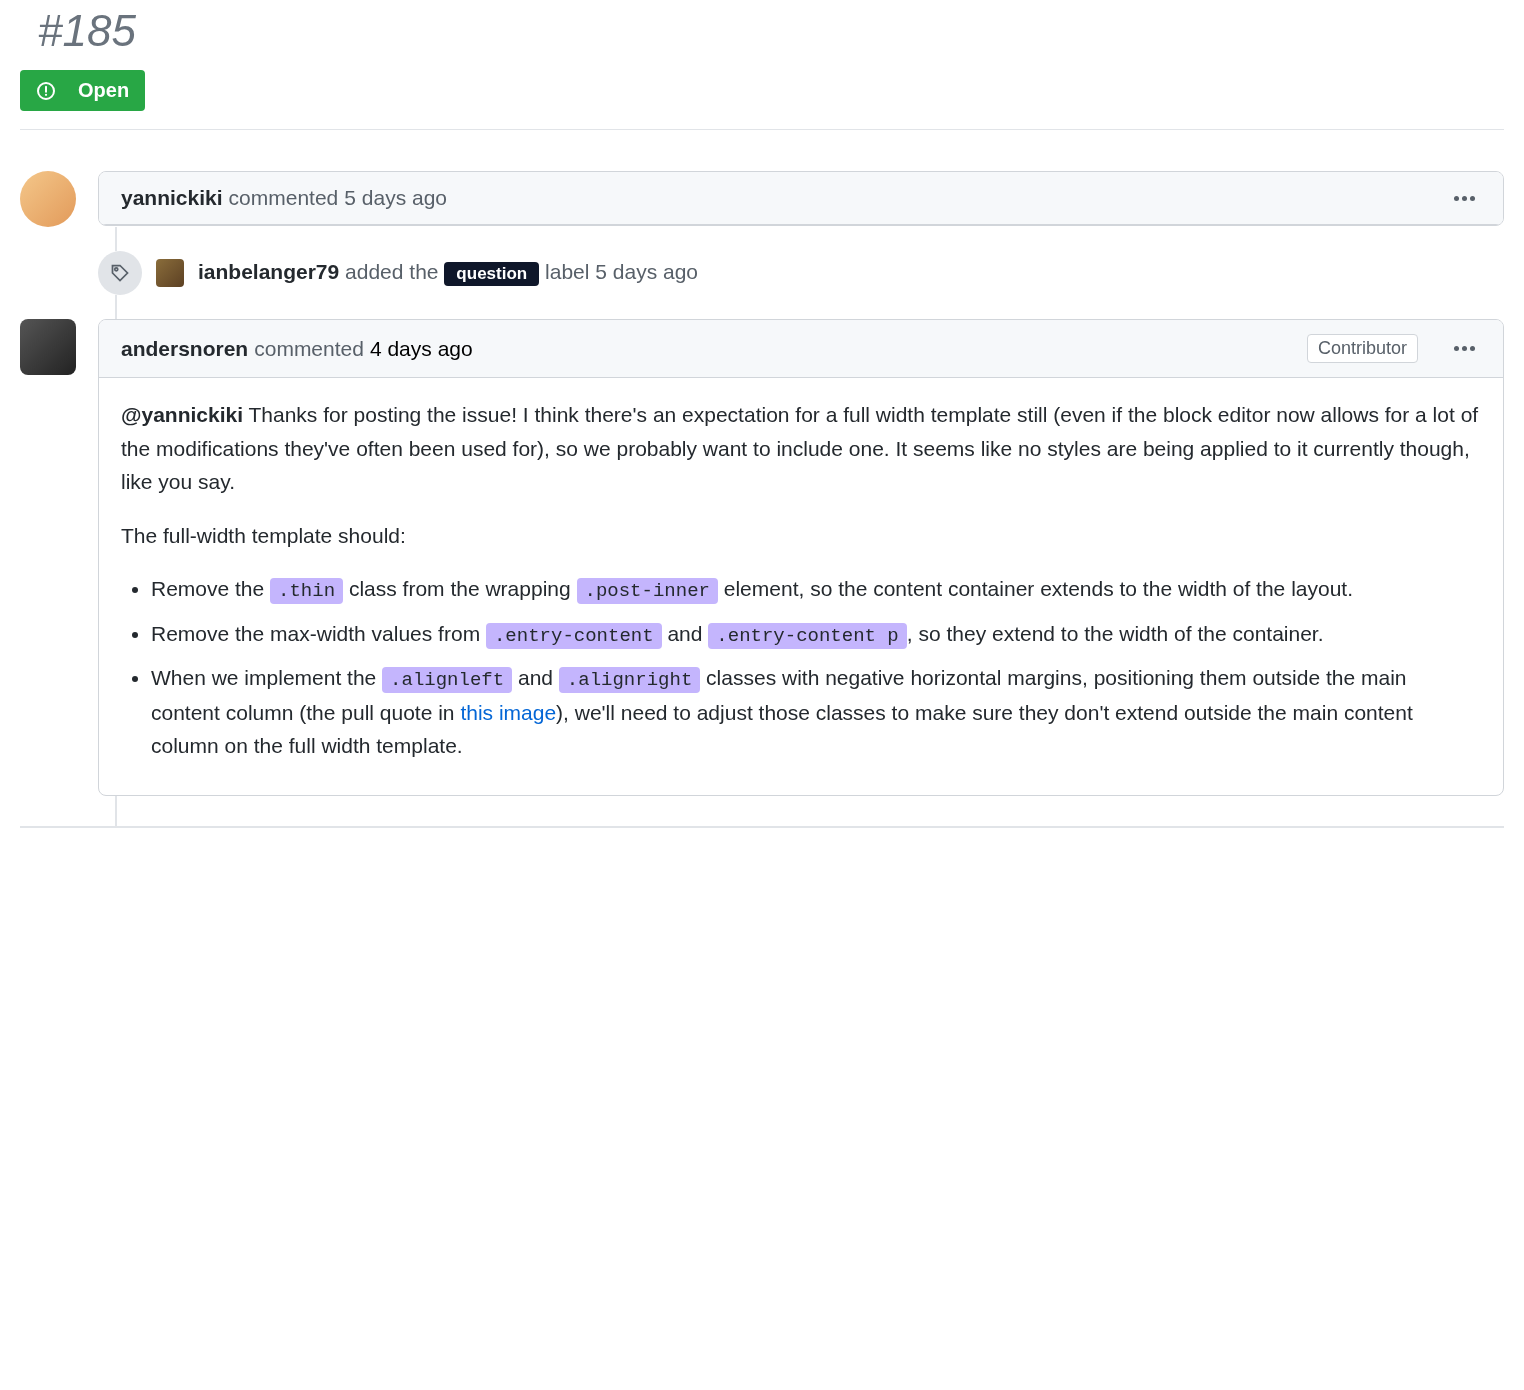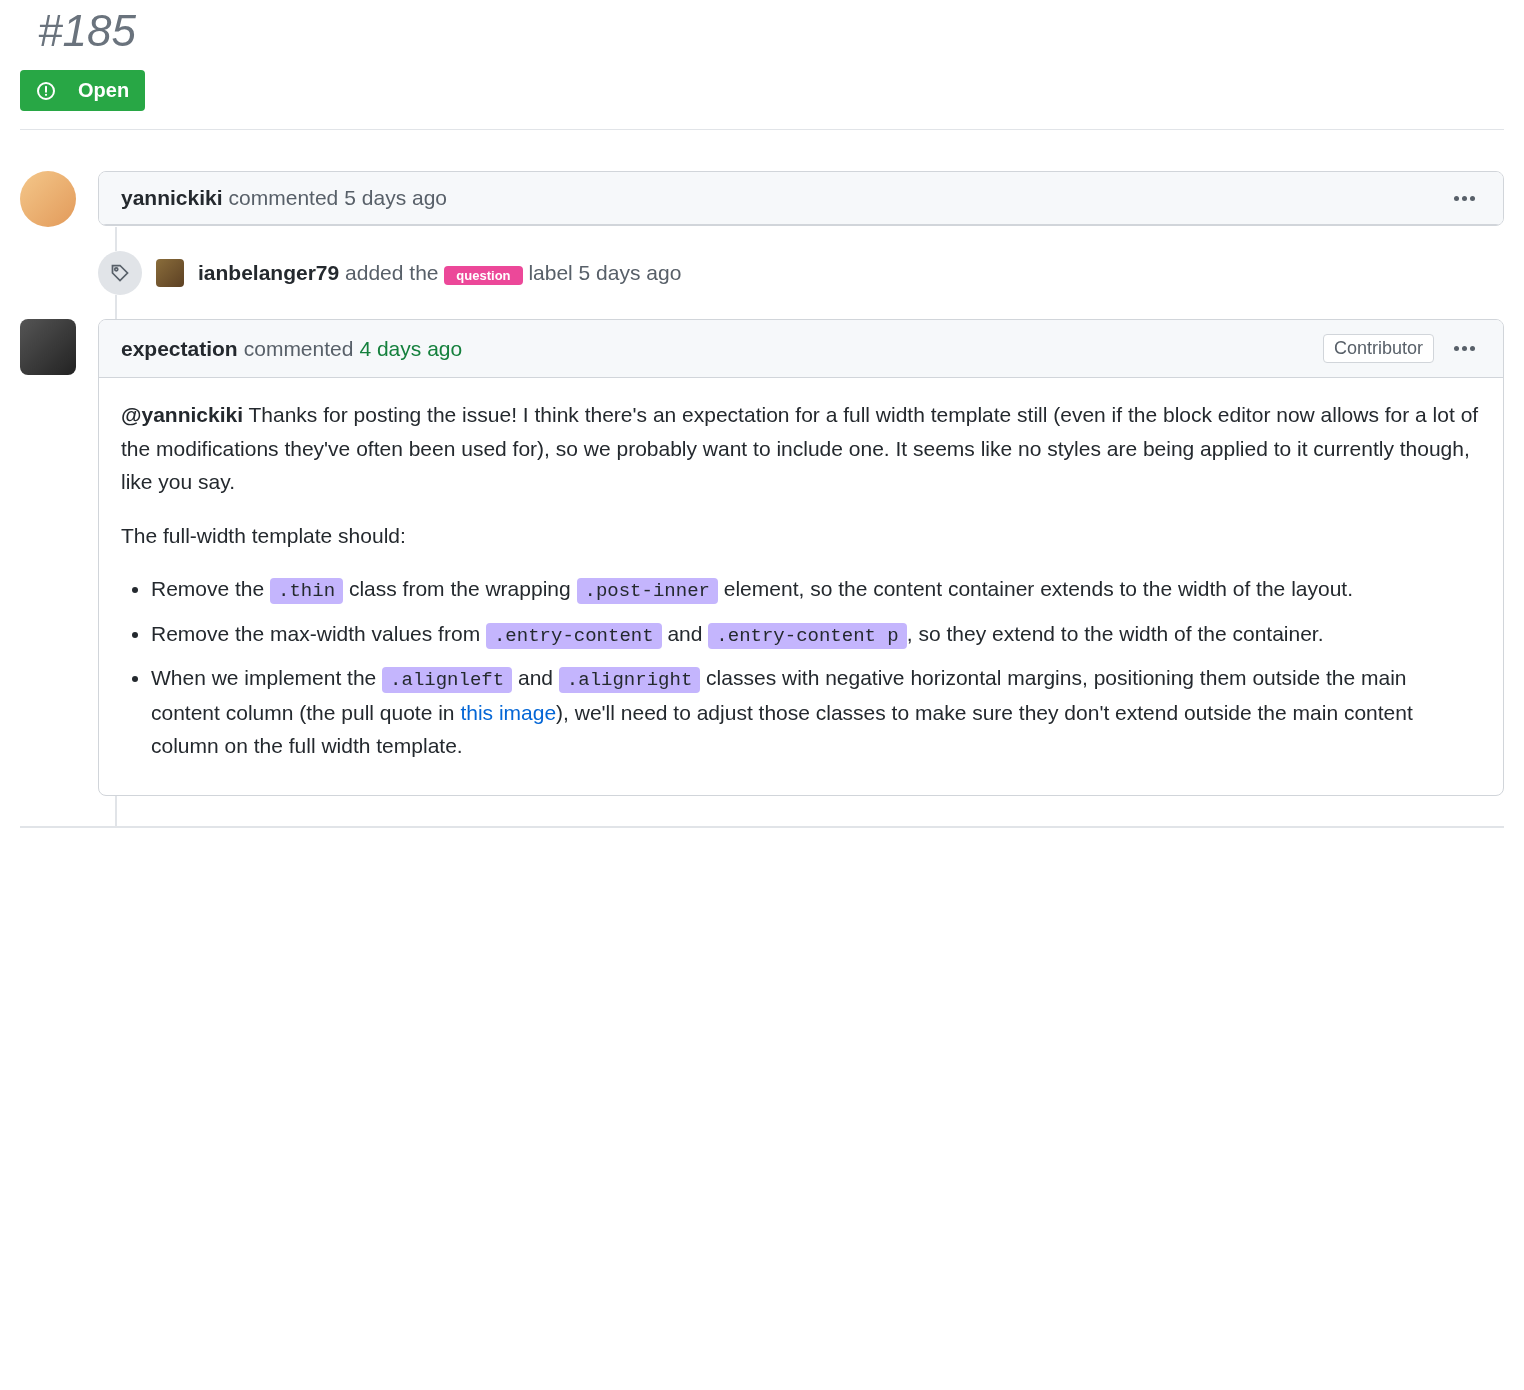--- a/index.html
+++ b/index.html
@@ -94,21 +94,21 @@
     display: flex;
     align-items: center;
     justify-content: space-between;
     background: #f6f8fa;
     padding: 14px 22px;
     border-bottom: 1px solid #d1d5da;
     font-size: 21px;
     color: #586069;
   }
   .comment-header .left { display: flex; align-items: center; gap: 6px; flex-wrap: wrap; }
-  .comment-header .right { display: flex; align-items: center; gap: 14px; }
+  .comment-header .right { display: flex; align-items: center; gap: 30px; }
   .author-name { font-weight: 700; color: #24292e; }
   .role-badge {
     border: 1px solid #d1d5da;
     border-radius: 4px;
     padding: 3px 10px;
     font-size: 18px;
     color: #586069;
     background: #fff;
   }
   .kebab {
@@ -171,24 +171,24 @@
     z-index: 1;
   }
   .event-avatar {
     width: 28px; height: 28px;
     border-radius: 4px;
     background: #6a737d;
     flex-shrink: 0;
   }
   .label-tag {
     display: inline-block;
-    background: #ec4899;
+    background: #0f172a;
     color: #fff;
     font-weight: 600;
-    font-size: 13px;
+    font-size: 17px;
     padding: 2px 12px;
     border-radius: 4px;
   }
   .event-row .ev-author { font-weight: 700; color: #24292e; }
   .spacer-line {
     margin-left: 95px;
     width: 2px;
     height: 30px;
     background: #e1e4e8;
   }
@@ -261,23 +261,23 @@
     <span class="vline-after"></span>
   </div>
 
   <div class="timeline-item">
     <div class="avatar-col">
       <span class="avatar square" style="background:linear-gradient(135deg,#555,#222);"></span>
     </div>
     <div class="comment-box">
       <div class="comment-header">
         <div class="left">
-          <a class="author-name">expectation</a>
+          <a class="author-name">andersnoren</a>
           <span>commented</span>
-          <a style="color:#15803d;">4 days ago</a>
+          <a style="color:#000000;">4 days ago</a>
         </div>
         <div class="right">
           <span class="role-badge">Contributor</span>
           <span class="kebab">
               <span></span>
               <span></span>
               <span></span>
             </span>
         </div>
       </div>

